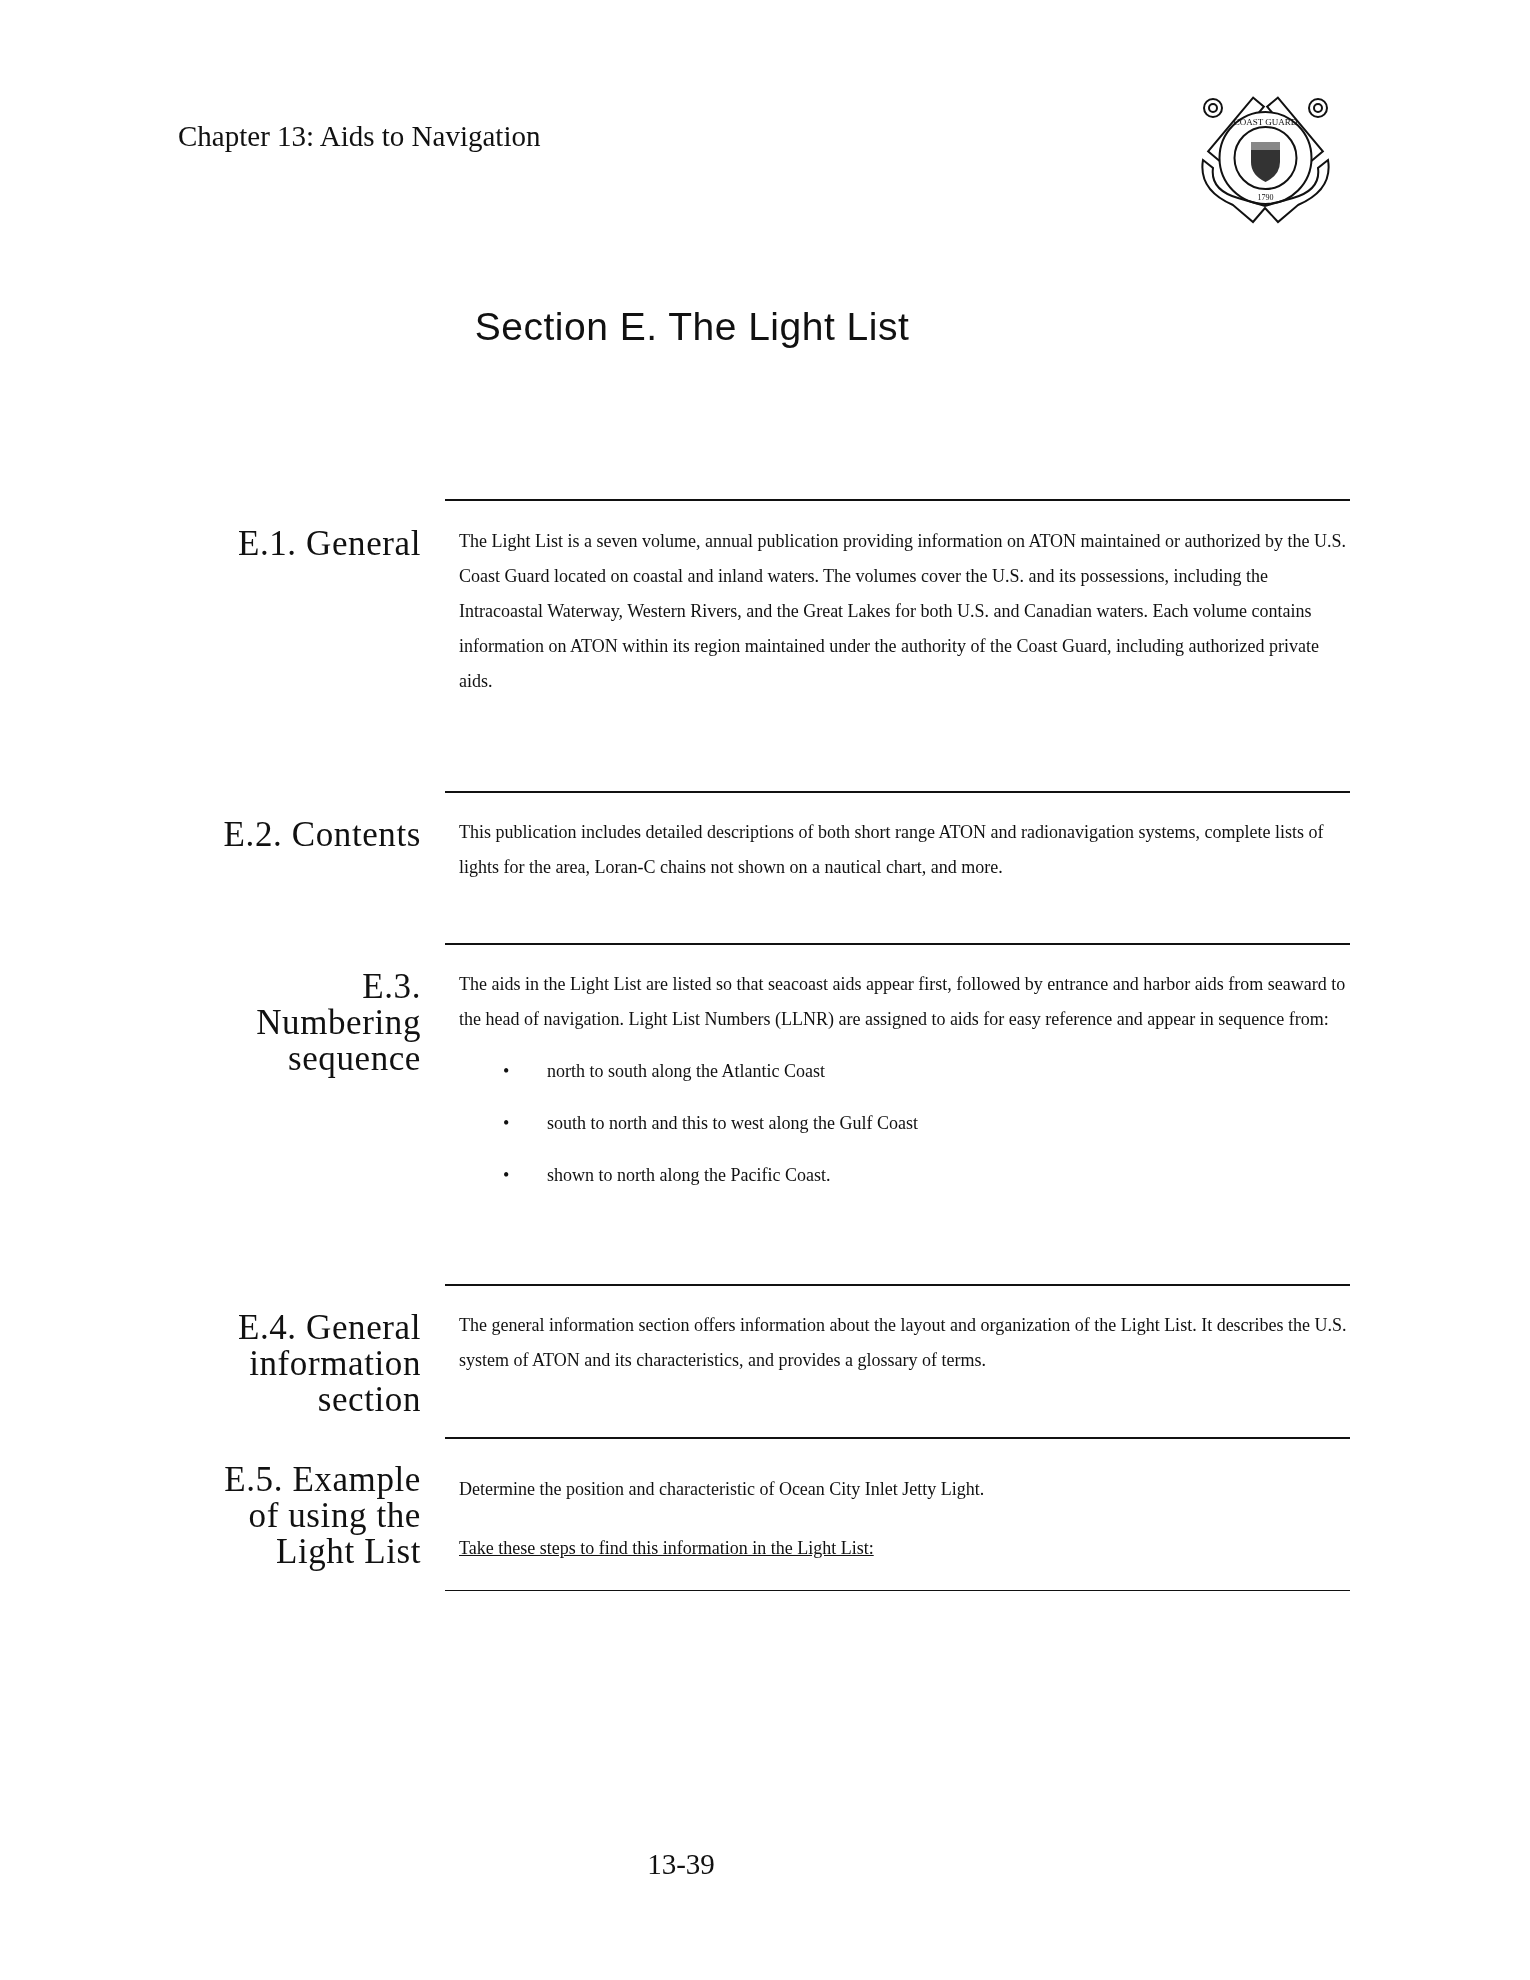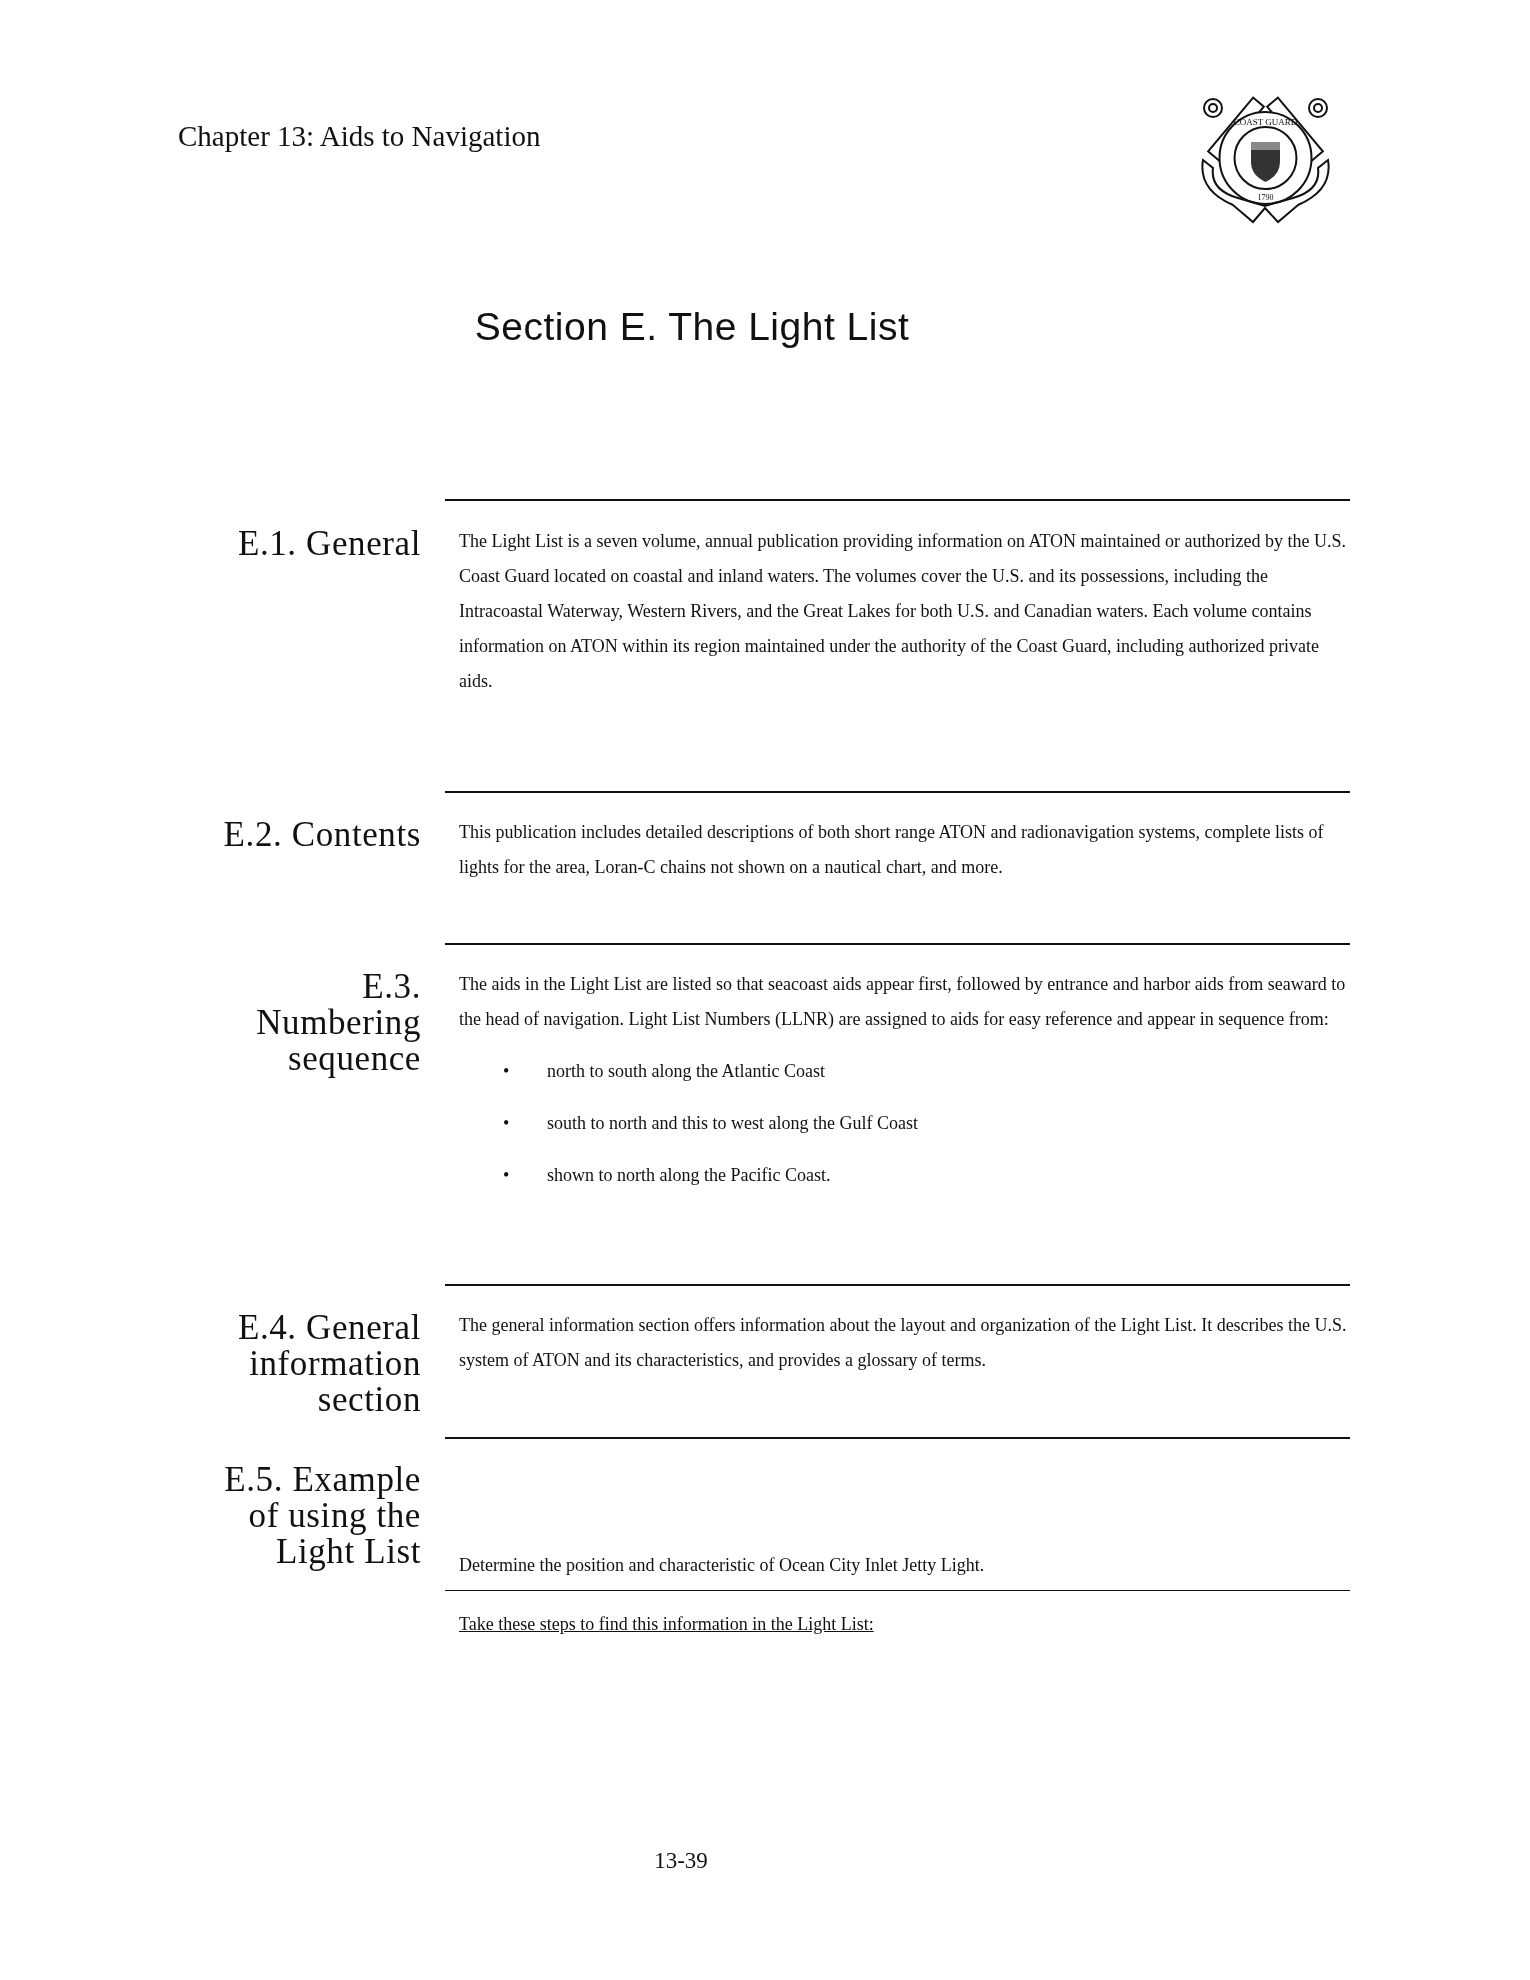--- a/index.html
+++ b/index.html
@@ -11,21 +11,21 @@
            font-family:"Liberation Sans", sans-serif; font-size:39px; letter-spacing:0.5px; }
   .rule { position:absolute; left:445px; width:905px; height:2px; background:#111; }
   .rule.thin { height:1px; }
   .label { position:absolute; left:191px; width:230px; font-size:35px; line-height:36px; letter-spacing:0.6px;text-align:right; }
   .body { position:absolute; left:459px; width:890px; font-size:18px; line-height:35px; }
   .body p { margin:0; }
   .body p + p { margin-top:24px;text-decoration:underline; }
   ul { list-style:none; margin:10px 0 0 0; padding:0; }
   ul li { position:relative; padding-left:88px; line-height:35px; margin-top:17px; }
   ul li .dot { position:absolute; left:44px; top:0; }
-  .pagenum { position:absolute; left:0; width:1362px; top:1848px; text-align:center; font-size:23px; }
+  .pagenum { position:absolute; left:0; width:1362px; top:1848px; text-align:center; font-size:29px; }
 </style>
 </head>
 <body>
 
 <div class="running-head">Chapter 13:  Aids to Navigation</div>
 
 <svg class="logo" viewBox="0 0 145 135">
   <g fill="none" stroke="#111" stroke-width="2">
     <rect x="8" y="32" width="70" height="14" transform="rotate(-50 43 39)"></rect>
     <rect x="67" y="32" width="70" height="14" transform="rotate(50 102 39)"></rect>
@@ -74,20 +74,20 @@
 <div class="rule" style="top:1284px"></div>
 
 <div class="label" style="top:1310px">E.4.  General information section</div>
 <div class="body" style="top:1308px">
   <p>The general information section offers information about the layout and organization of the Light List. It describes the U.S. system of ATON and its characteristics, and provides a glossary of terms.</p>
 </div>
 
 <div class="rule" style="top:1437px"></div>
 
 <div class="label" style="top:1462px">E.5.  Example of using the Light List</div>
-<div class="body" style="top:1548px">
+<div class="body" style="top:1472px">
   <p>Determine the position and characteristic of Ocean City Inlet Jetty Light.</p>
   <p>Take these steps to find this information in the Light List:</p>
 </div>
 
 <div class="rule thin" style="top:1590px"></div>
 
 <div class="pagenum">13-39</div>
 
 </body></html>

